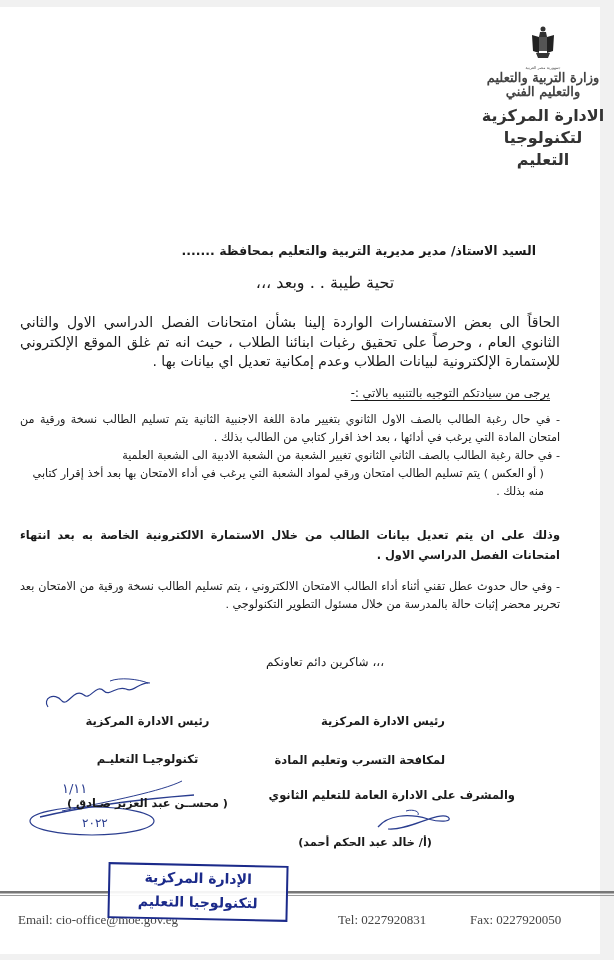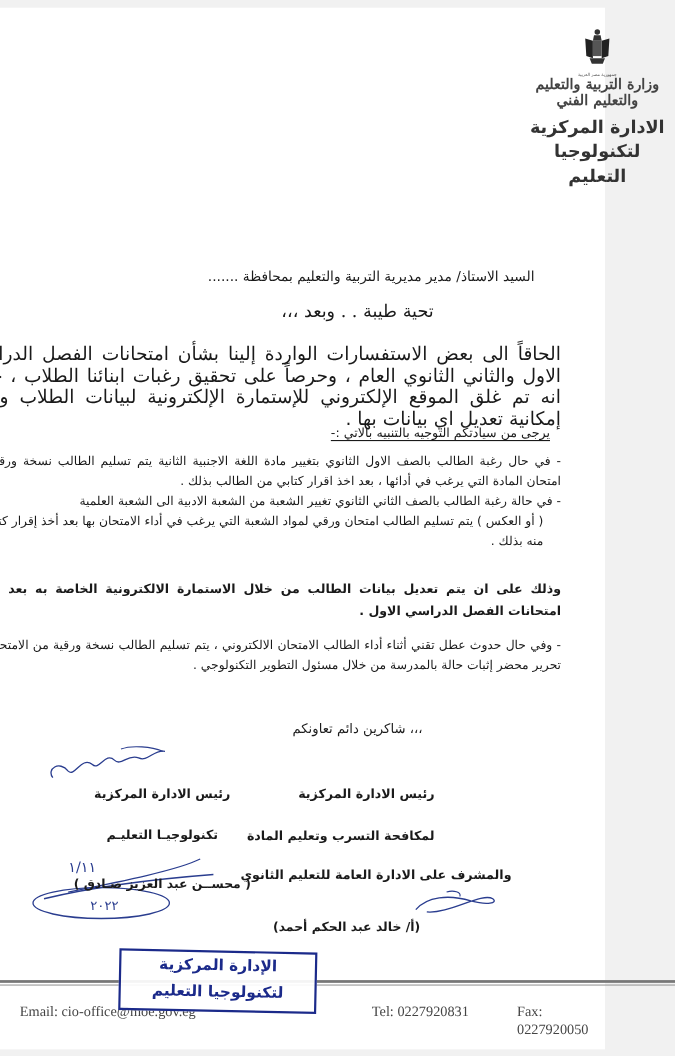--- a/index.html
+++ b/index.html
@@ -4,40 +4,40 @@
 <style>
   html, body { margin: 0; padding: 0; }
   body {
     width: 614px; height: 960px; overflow: hidden;
     background: #f1f1f1;
     font-family: "DejaVu Sans", sans-serif;
     color: #1a1a1a;
     position: relative;
   }
   .page {
-    position: absolute; left: 0; top: 7px; width: 550px; height: 947px;
+    position: absolute; left: 0; top: 7px; width: 600px; height: 947px;
     background: #ffffff;
   }
   .abs { position: absolute; }
   .rtl { direction: rtl; text-align: right; }
 
   
   .logo-block { left: 478px; top: 12px; width: 130px; text-align: center; }
   .eagle { width: 26px; height: 34px; margin: 6px auto 2px; }
   .ministry-small { font-size: 4px; color: #555; line-height: 6px; }
   .ministry-cal {
     font-family: "DejaVu Serif", serif; font-size: 13px; font-weight: bold;
     color: #444; line-height: 14px; letter-spacing: -0.5px;
   }
   .dept-line { font-size: 16px; font-weight: bold; color: #333; line-height: 22px; }
 
-  .addressee { right: 64px; top: 236px; font-size: 12.5px; font-weight: normal; }
+  .addressee { right: 64px; top: 236px; font-size: 12.5px; font-weight: bold; }
   .greeting { left: 250px; top: 266px; width: 150px; text-align: center; font-family: "DejaVu Serif", serif; font-size: 16px; }
 
-  .para { font-size: 17px; line-height: 19.5px; }
+  .para { font-size: 14px; line-height: 19.5px; }
   .p1 { right: 40px; top: 306px; width: 540px; text-align: justify; text-align-last: right; }
 
   .instr-heading { right: 50px; top: 379px; font-size: 11.5px; text-decoration: underline; text-underline-offset: 3px; }
 
   .bullet { font-size: 11.2px; line-height: 18px; }
   .b1 { right: 40px; top: 404px; width: 540px; text-align: justify; text-align-last: right; }
   .b2 { right: 40px; top: 440px; width: 540px; }
   .b2 .indent { padding-right: 16px; display: block; }
 
   .p2 { right: 40px; top: 518px; width: 540px; font-weight: bold; font-size: 11.4px; line-height: 20px; text-align: justify; text-align-last: right; margin-left: 18px; }

